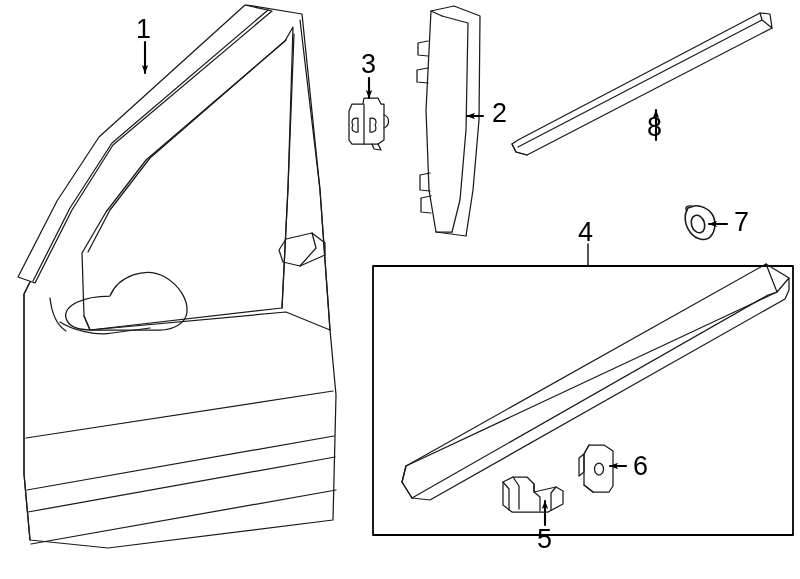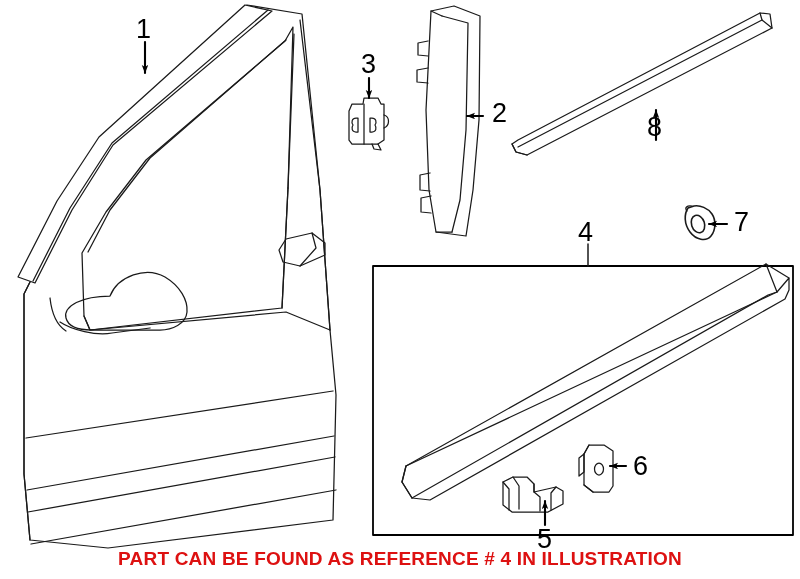--- a/index.html
+++ b/index.html
@@ -183,15 +183,14 @@
 
   <div class="callout" style="left:136px; top:16px;">1</div>
   <div class="callout" style="left:492px; top:100px;">2</div>
   <div class="callout" style="left:361px; top:51px;">3</div>
   <div class="callout" style="left:578px; top:219px;">4</div>
   <div class="callout" style="left:537px; top:526px;">5</div>
   <div class="callout" style="left:633px; top:453px;">6</div>
   <div class="callout" style="left:734px; top:209px;">7</div>
   <div class="callout" style="left:647px; top:114px;">8</div>
 
-  <div id="footer-note">PART CAN BE FOUND AS REFERENCE # 4 IN ILLUSTRATION</div>
 
 </div>
 
 </body></html>

